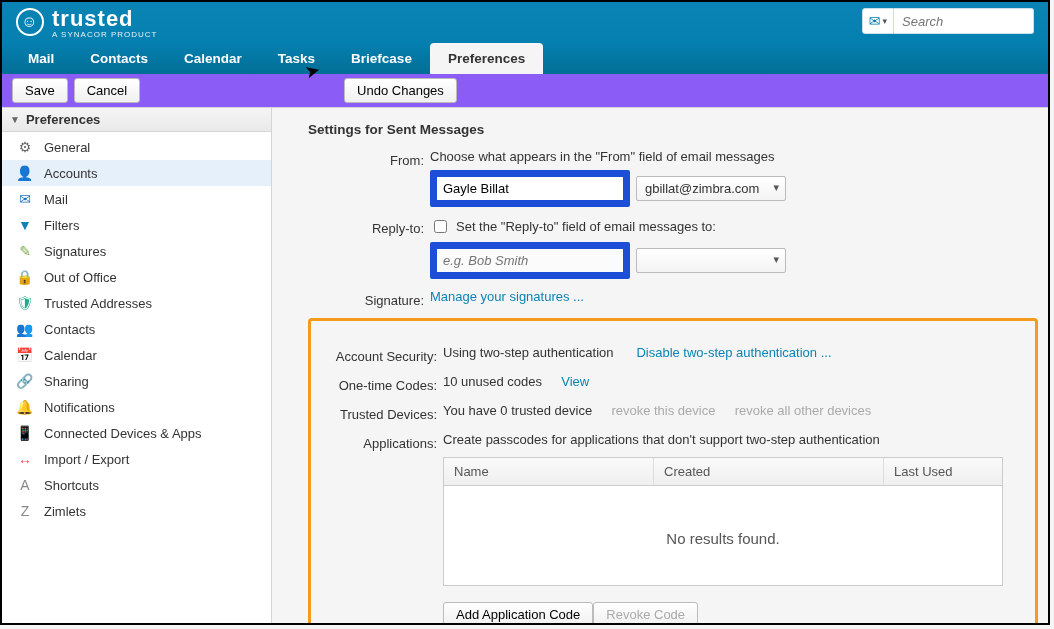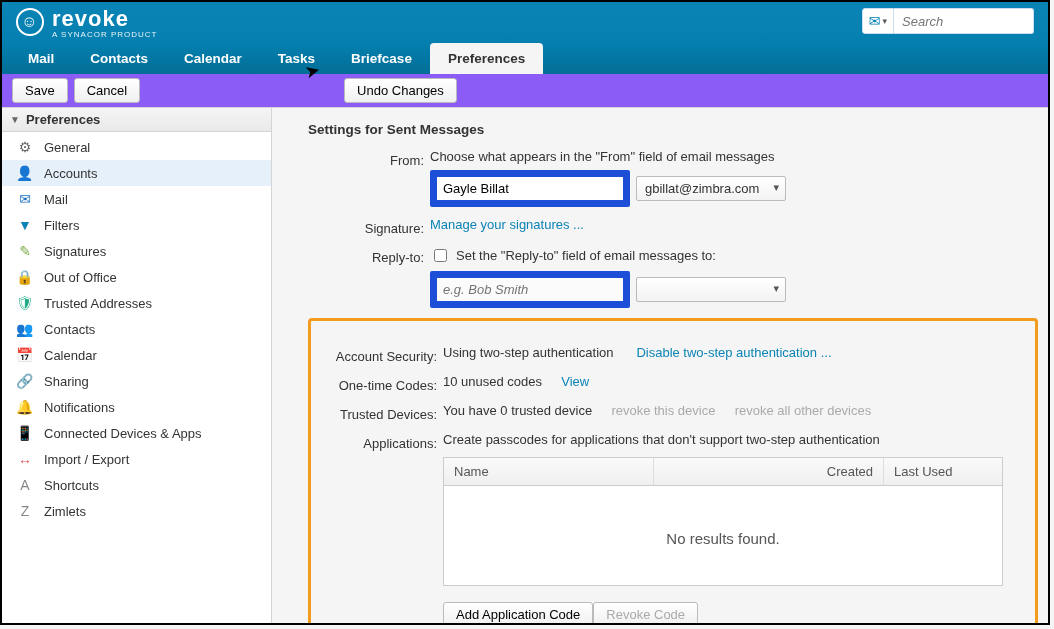--- a/index.html
+++ b/index.html
@@ -244,21 +244,21 @@
     background: linear-gradient(#fafafa,#efefef);
     border-bottom: 1px solid #ccc;
   }
   .app-table .hdr div {
     padding: 6px 10px;
     font-size: 13px;
     color: #555;
     border-right: 1px solid #ddd;
   }
   .app-table .hdr .c1 { width: 210px; }
-  .app-table .hdr .c2 { width: 230px; text-align: right; }
+  .app-table .hdr .c2 { width: 230px; }
   .app-table .hdr .c3 { flex:1; border-right: none; }
   .app-table .empty {
     text-align: center;
     color: #555;
     font-size: 15px;
     padding: 44px 0 38px 0;
   }
   .app-buttons { margin-top: 10px; display: flex; gap: 0; }
   .cursor {
     position: absolute;
@@ -271,21 +271,21 @@
   }
 </style>
 </head>
 <body>
 <div class="frame">
 
 <div class="topbar">
   <div class="logo">
     <span class="icon">☺</span>
     <span>
-      <span>revoke</span>
+      <span>trusted</span>
       <span class="sub">A SYNACOR PRODUCT</span>
     </span>
   </div>
   <div class="search-area">
     <div class="search-scope">
       <span class="env">✉</span>
       <span class="caret">▾</span>
     </div>
     <input class="search-input" placeholder="Search" style="">
   </div>
@@ -387,37 +387,37 @@
       <div class="val">
         <div>Choose what appears in the "From" field of email messages</div>
         <div class="line">
           <input class="text-input" value="Gayle Billat" style="">
           <span class="dropdown">gbillat@zimbra.com</span>
         </div>
       </div>
     </div>
 
     <div class="form-row">
-      <div class="lbl">Signature:</div>
-      <div class="val">
-        <span class="lnk">Manage your signatures ...</span>
-      </div>
-    </div>
-
-    <div class="form-row">
       <div class="lbl">Reply-to:</div>
       <div class="val">
         <div class="line">
           <input type="checkbox" style="">
           <span>Set the "Reply-to" field of email messages to:</span>
         </div>
         <div class="line">
           <input class="text-input placeholder" style="width: 200px;" placeholder="e.g. Bob Smith">
           <span class="dropdown empty">&nbsp;</span>
         </div>
+      </div>
+    </div>
+
+    <div class="form-row">
+      <div class="lbl">Signature:</div>
+      <div class="val">
+        <span class="lnk">Manage your signatures ...</span>
       </div>
     </div>
 
     <div class="highlight-box">
       <div class="form-row">
         <div class="lbl">Account Security:</div>
         <div class="val">
           <div class="line">
             <span>Using two-step authentication</span>
             &nbsp;&nbsp;&nbsp;

